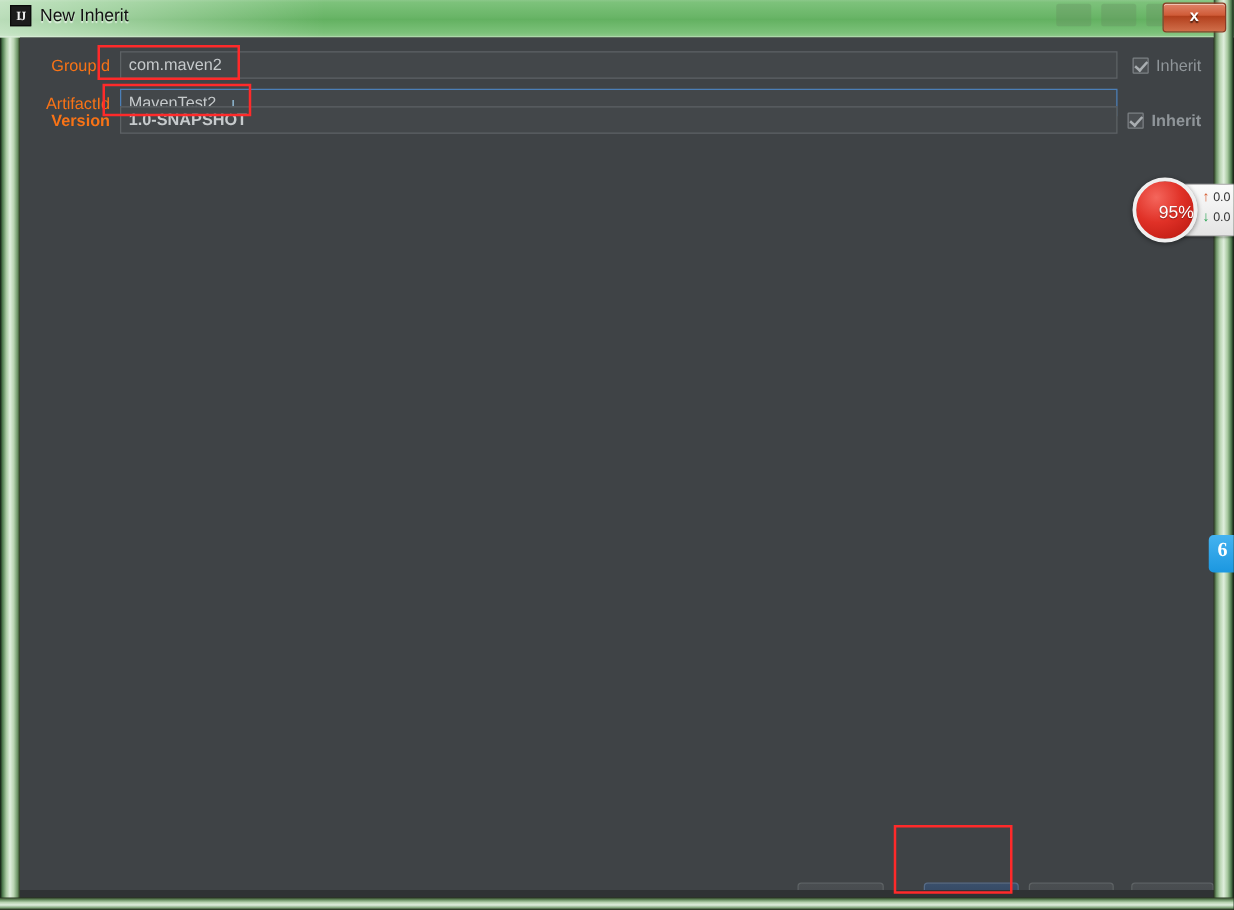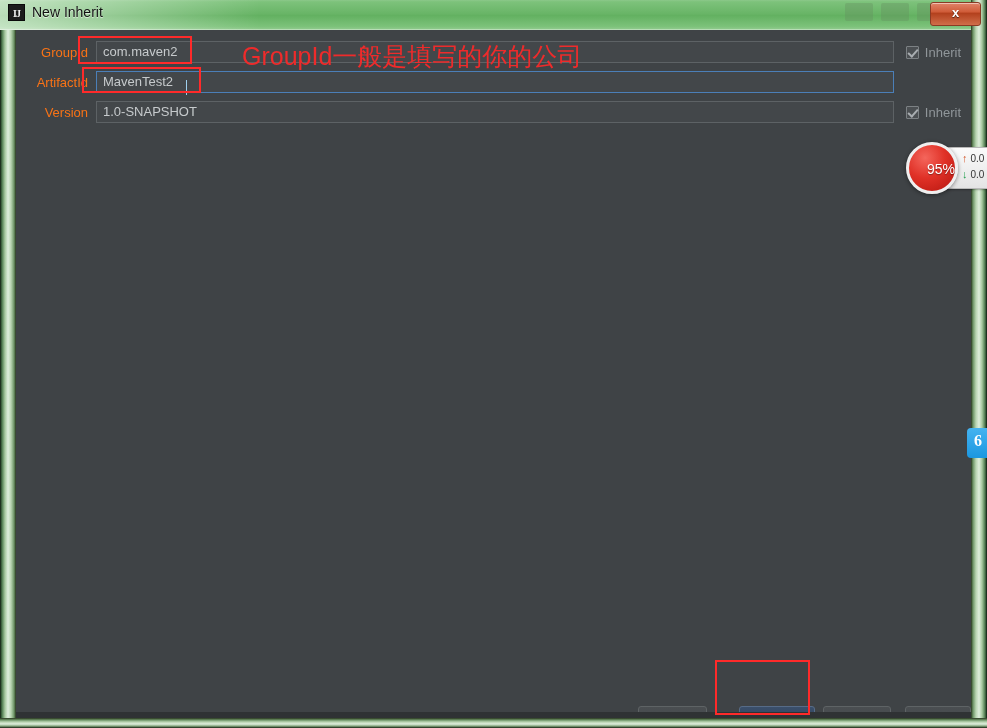--- a/index.html
+++ b/index.html
@@ -153,21 +153,21 @@
   .form-row {
     position: absolute;
     left: 0;
     width: 955px;
     height: 24px;
     display: flex;
     align-items: center;
   }
   #row-groupid   { top: 10px; }
   #row-artifactid{ top: 40px; }
-  #row-version   { top: 70px; }
+  #row-version   { top: 54px; font-weight: bold; }
 
   .field-label {
     width: 72px;
     padding-right: 8px;
     text-align: right;
     font-size: 13px;
     color: #f97316;
     font-family: "Liberation Sans", sans-serif;
     white-space: nowrap;
   }
@@ -461,21 +461,20 @@
 
   </div>
 
   <div id="bottom-shade"></div>
   <div id="frame-right"></div>
   <div id="frame-bottom"></div>
 
   <div class="annot-box" id="annot-groupid"></div>
   <div class="annot-box" id="annot-artifactid"></div>
   <div class="annot-box" id="annot-next"></div>
-  <div id="annot-text">GroupId一般是填写的你的公司</div>
 
 
   <div id="speed-widget">
     <div id="speed-panel"></div>
     <div class="speed-line" id="speed-up">
       <span class="arrow-up">↑</span>
       <span>0.0</span>
     </div>
     <div class="speed-line" id="speed-down">
       <span class="arrow-down">↓</span>

